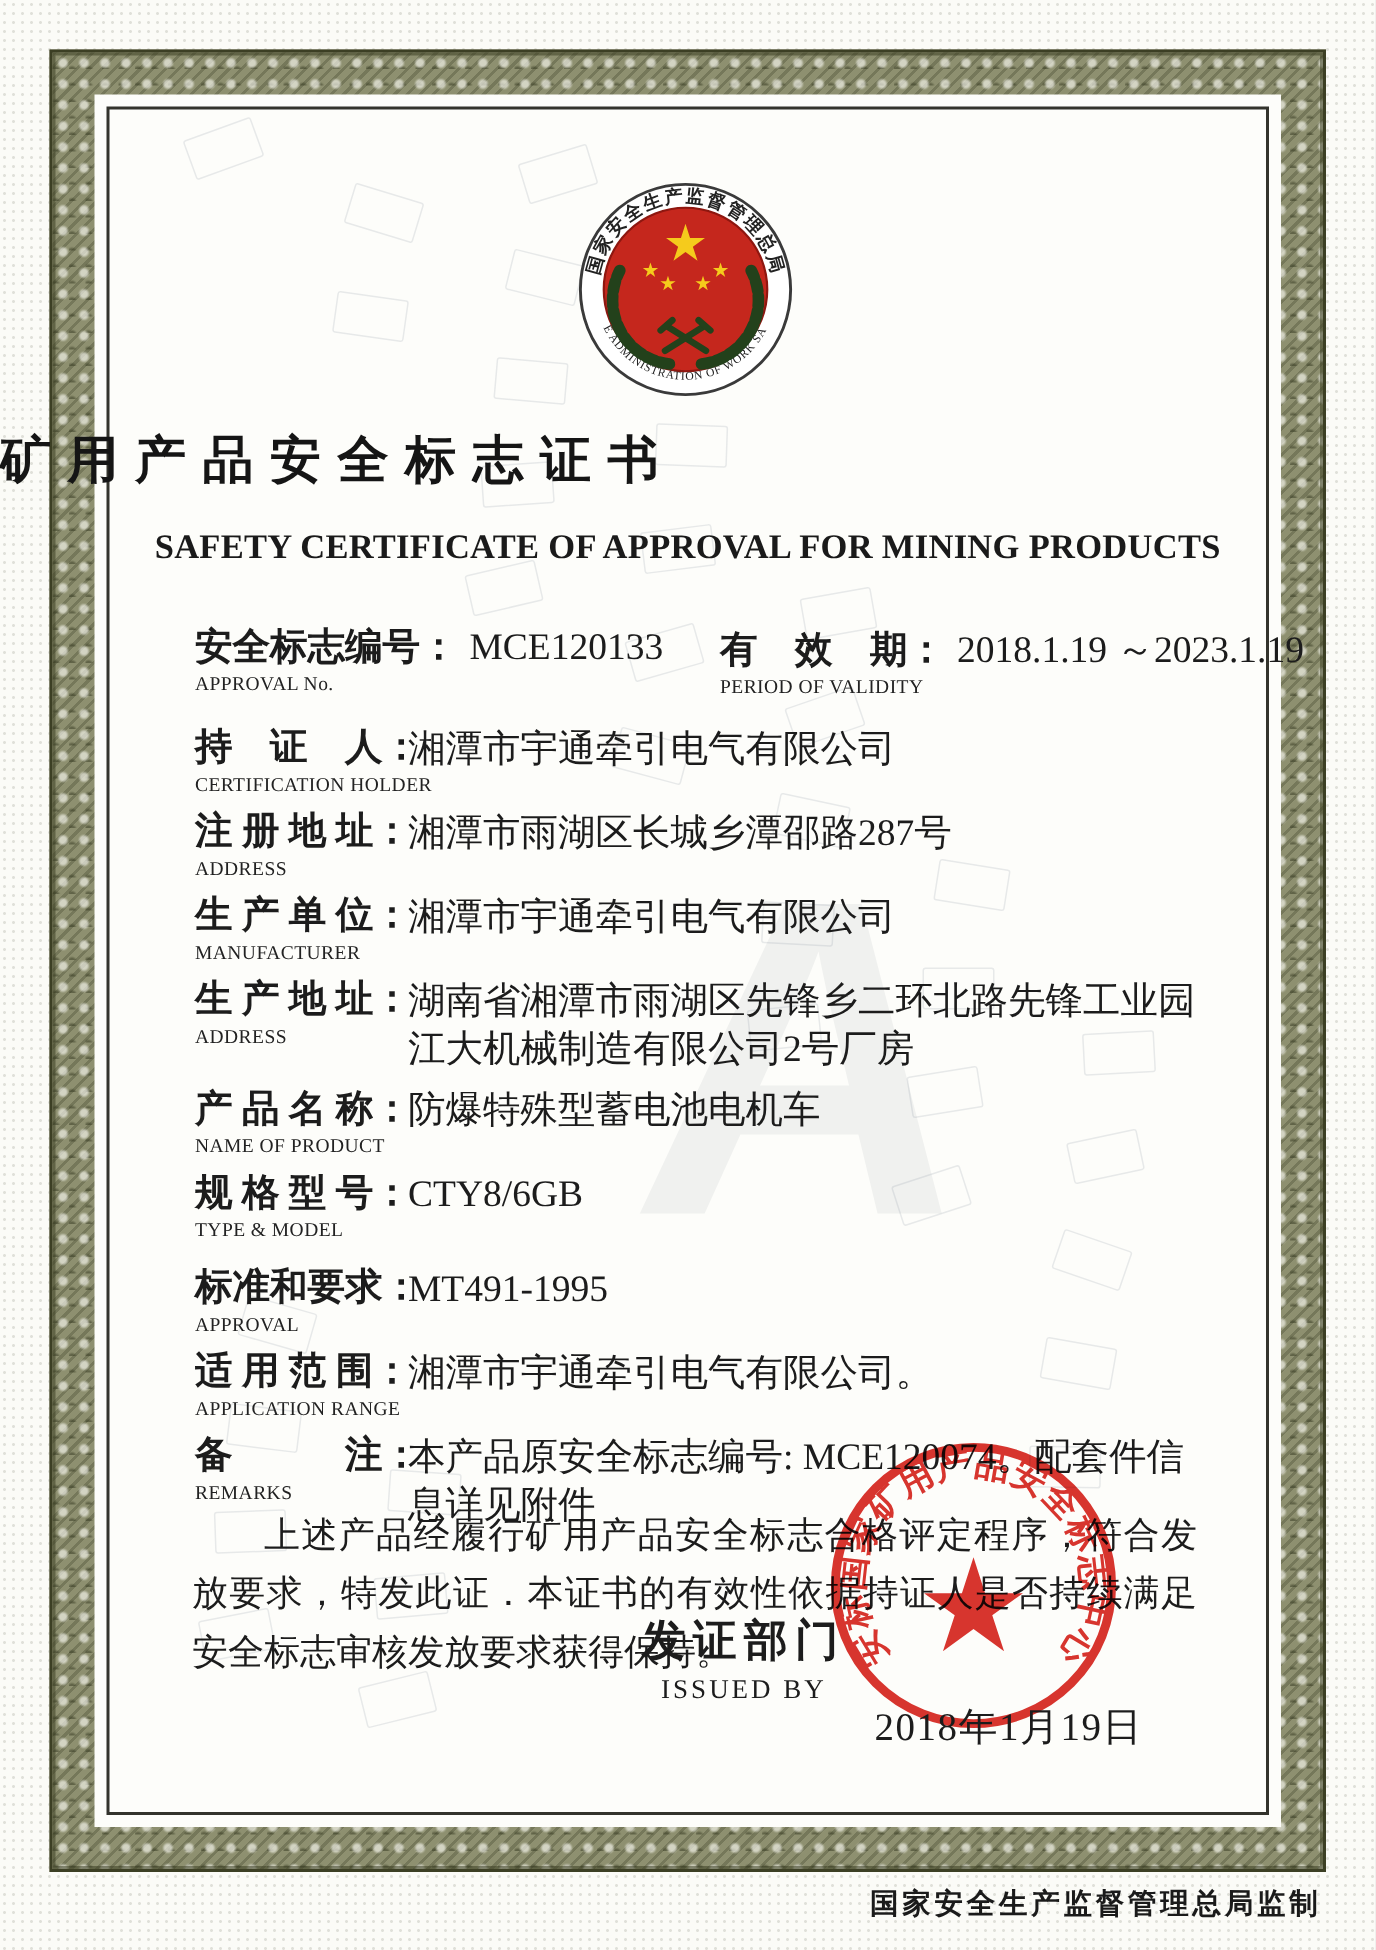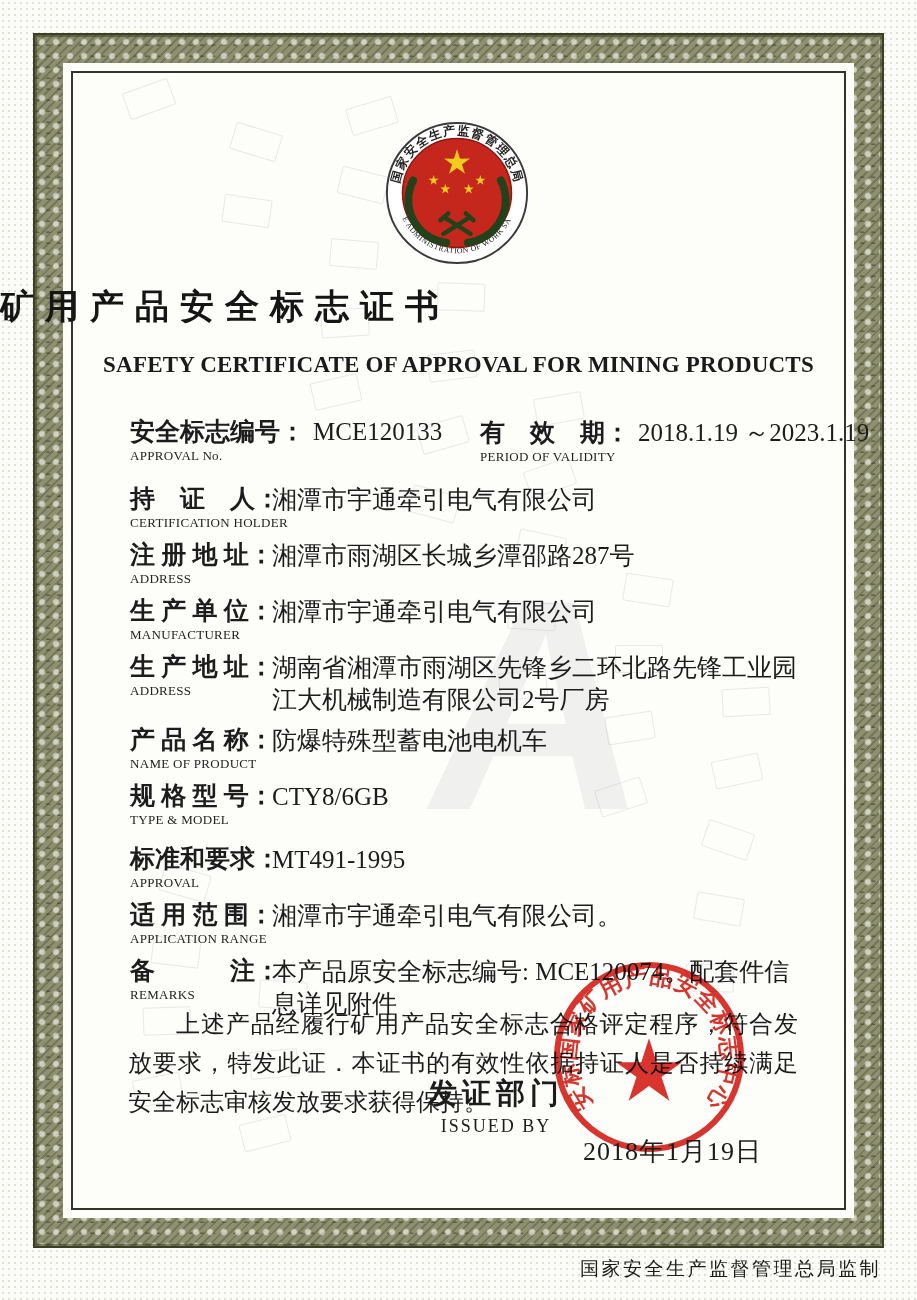--- a/index.html
+++ b/index.html
@@ -49,21 +49,21 @@
   .frow{display:flex;margin-bottom:8px;}
   .frow.gap{margin-top:15px;}
   .fcol-label{width:142px;flex:none;}
 
   .statement{position:absolute;left:128px;top:1005px;width:670px;font-size:24px;line-height:39px;text-indent:2em;text-align:justify;}
   .issued{position:absolute;left:428px;top:1074px;text-align:center;}
   .issued-cn{font-size:29px;font-weight:bold;letter-spacing:5px;}
   .issued-en{font-size:18px;letter-spacing:2px;margin-top:2px;}
   .seal{position:absolute;left:550px;top:958px;width:198px;height:198px;mix-blend-mode:multiply;opacity:.93;}
   .date{position:absolute;left:583px;top:1134px;font-size:26px;letter-spacing:1px;}
-  .footer{position:absolute;right:36px;top:1256px;font-size:19px;font-weight:normal;letter-spacing:2.5px;color:#1a1a1a;}
+  .footer{position:absolute;right:36px;top:1256px;font-size:19px;font-weight:bold;letter-spacing:2.5px;color:#1a1a1a;}
 </style>
 </head>
 <body>
 
 <div class="sheet">
   <div class="band"></div>
   <div class="hole"></div>
   <div class="rule"></div>
   <div id="decor">
       <div class="secrect" style="left: 60px; top: 20px; transform: rotate(-20deg);"></div>

